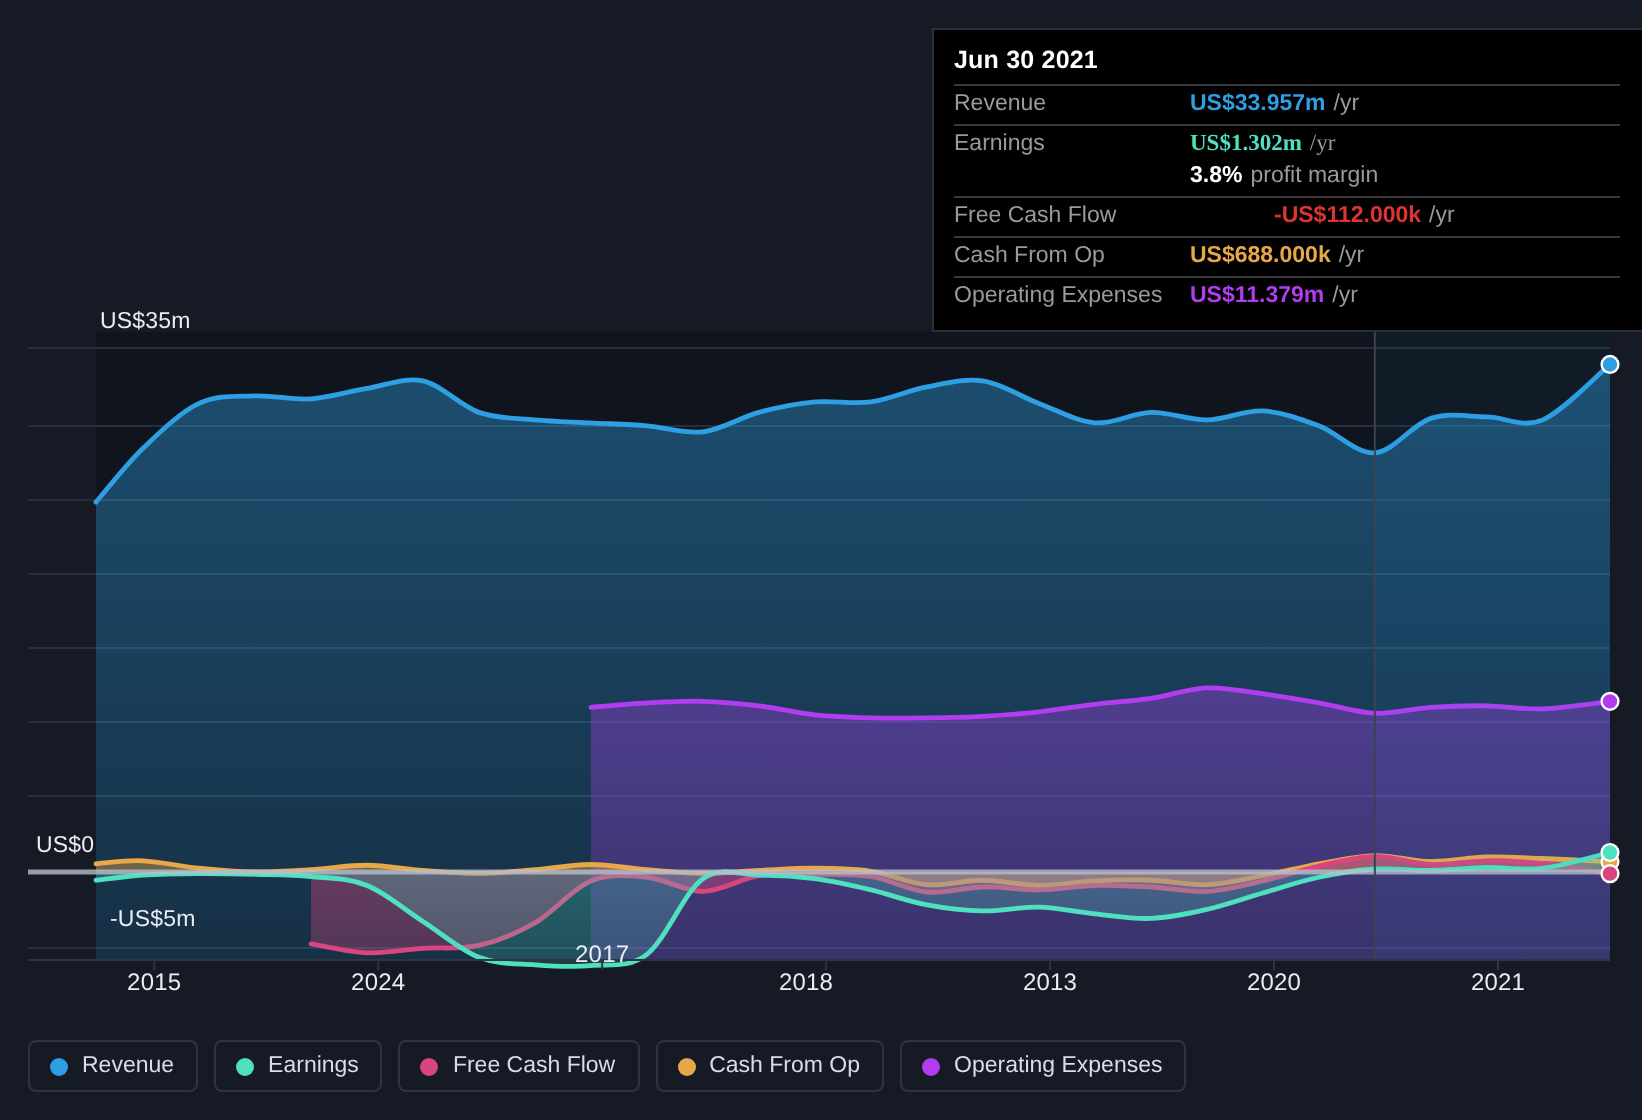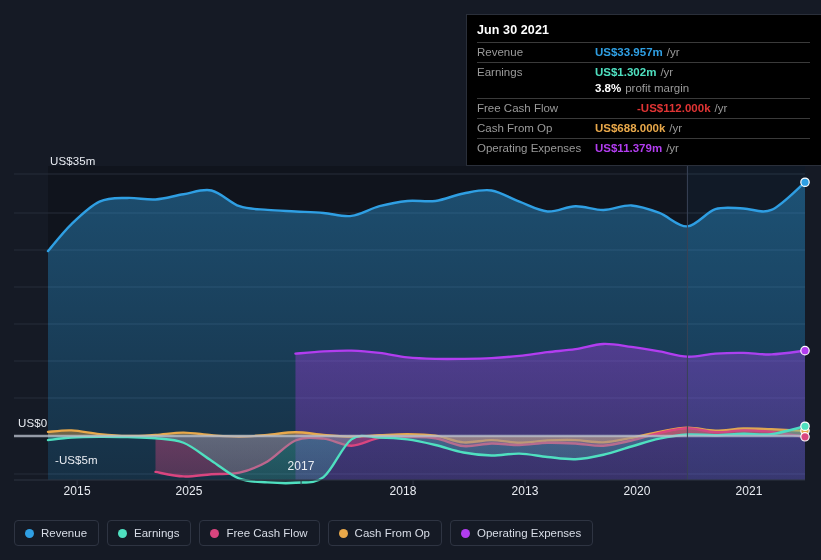--- a/index.html
+++ b/index.html
@@ -157,38 +157,38 @@
         <line x1="749.008875739645" y1="480" x2="749.008875739645" y2="485" stroke="#2e3442" stroke-width="1"></line>
       </svg>
   </div>
 
   <div class="axis-label y-label" id="ylab0" style="top:155px;padding-left:32px;">US$35m</div>
   <div class="axis-label y-label" id="ylab1" style="top:417px;">US$0</div>
   <div class="axis-label y-label" id="ylab2" style="top:454px;margin-left:37px;">-US$5m</div>
 
   <div id="xlabels">
       <div class="axis-label x-label" style="left: 77.1154px; top: 484px;">2015</div>
-      <div class="axis-label x-label" style="left: 189.098px; top: 484px;">2025</div>
-      <div class="axis-label x-label" style="left: 301.08px; top: 459px;">2017</div>
+      <div class="axis-label x-label" style="left: 189.098px; top: 484px;">2024</div>
+      <div class="axis-label x-label" style="left: 301.08px; top: 470px;">2017</div>
       <div class="axis-label x-label" style="left: 403px; top: 484px;">2018</div>
       <div class="axis-label x-label" style="left: 525.044px; top: 484px;">2013</div>
       <div class="axis-label x-label" style="left: 637.027px; top: 484px;">2020</div>
       <div class="axis-label x-label" style="left: 749.009px; top: 484px;">2021</div>
     </div>
 
   <div class="tooltip">
     <div class="tt-date">Jun 30 2021</div>
     <div id="tt-rows">
         <div class="tt-row">
           <div class="tt-key">Revenue</div>
           <div class="tt-val" style="color: rgb(47, 159, 227);">US$33.957m<span class="tt-unit">/yr</span></div>
         </div>
         <div class="tt-row">
           <div class="tt-key">Earnings</div>
-          <div class="tt-val" style="color: rgb(79, 224, 192);">US$1.302m<span class="tt-unit">/yr</span></div>
+          <div class="tt-val" style="color: rgb(79, 224, 192); font-family: Liberation Serif, serif;">US$1.302m<span class="tt-unit">/yr</span></div>
         </div>
         <div class="tt-row noline">
           <div class="tt-key"></div>
           <div class="tt-val" style="color: rgb(255, 255, 255);">3.8%<span class="tt-unit">profit margin</span></div>
         </div>
         <div class="tt-row">
           <div class="tt-key">Free Cash Flow</div>
           <div class="tt-val" style="color: rgb(224, 52, 52); margin-left: 42px;">-US$112.000k<span class="tt-unit">/yr</span></div>
         </div>
         <div class="tt-row">

